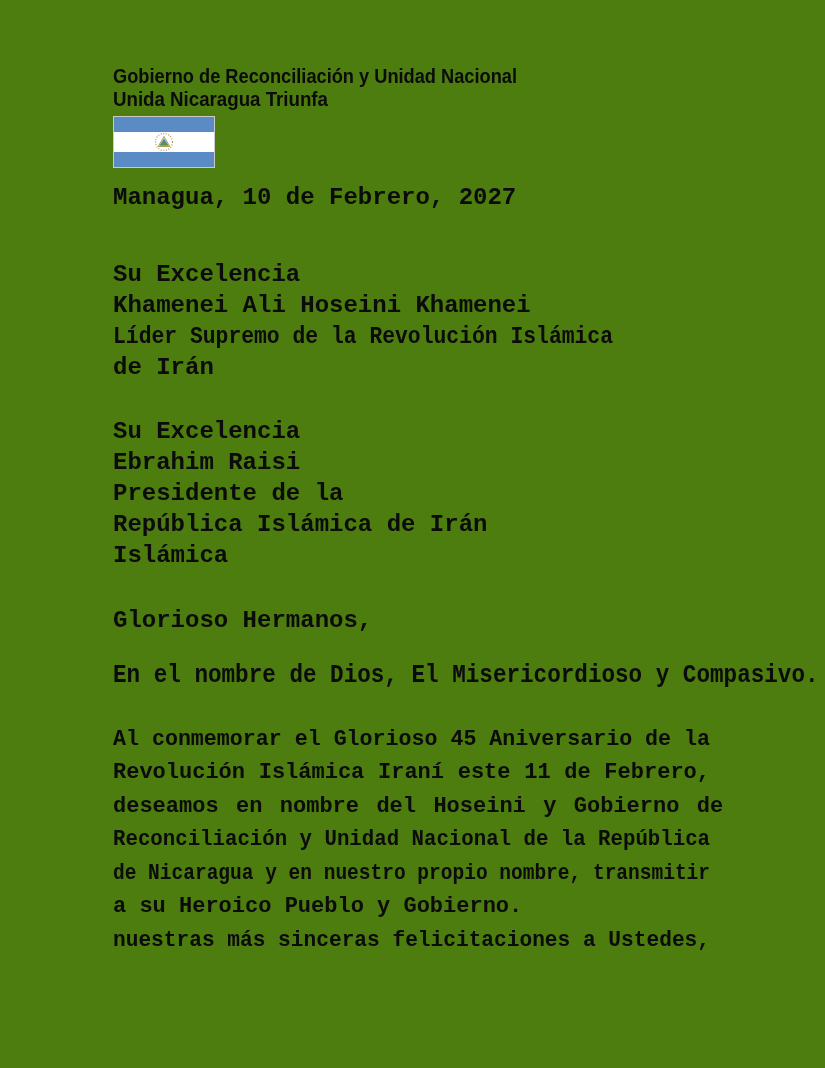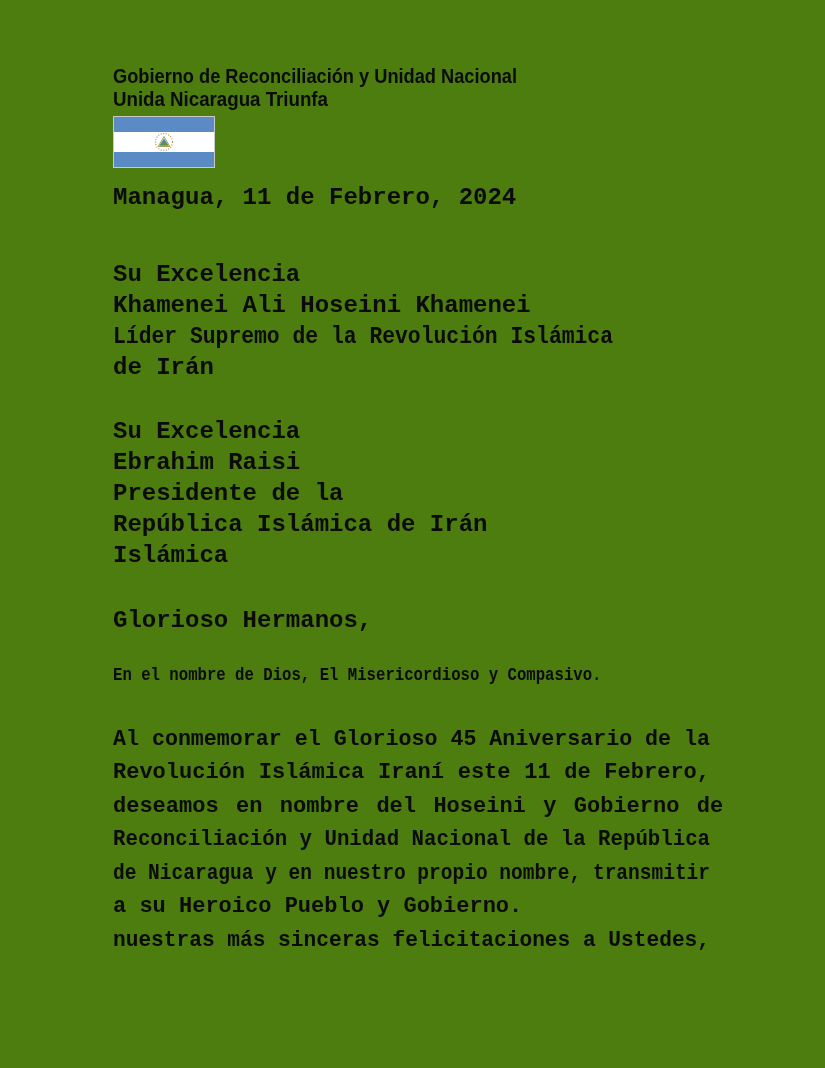--- a/index.html
+++ b/index.html
@@ -32,21 +32,21 @@
     font-weight: bold;
     color: #0b0b0b;
   }
   #date-line   { top: 182px; font-size: 24px; }
   #date-line .line { line-height: 31px; }
   #recipient-1 { top: 259px; font-size: 24px; }
   #recipient-2 { top: 416px; font-size: 24px; }
   #recipient-1 .line, #recipient-2 .line { line-height: 31px; height: 31px; }
   #salutation  { top: 605px; font-size: 24px; }
   #salutation .line { line-height: 31px; }
-  #invocation  { top: 660px; font-size: 18px; width: 597px; }
+  #invocation  { top: 660px; font-size: 26px; width: 597px; }
   #invocation .line { line-height: 31px; }
   #body-paragraph { top: 723px; font-size: 22px; width: 597px; }
   #body-paragraph .line { line-height: 33.45px; height: 33.45px; }
 
   .line { white-space: pre; }
   .line span {
     display: inline-block;
     transform-origin: 0 50%;
     white-space: pre;
   }
@@ -69,21 +69,21 @@
       <g>
         <circle cx="51" cy="26" r="8.5" fill="none" stroke="#ad9a55" stroke-width="1.2" stroke-dasharray="1,1.6"></circle>
         <polygon points="45.2,30.5 56.8,30.5 51,20.5" fill="#f5f2e4" stroke="#ad9a55" stroke-width="1"></polygon>
         <polygon points="46.5,29.6 55.5,29.6 51,22.4" fill="#4e7fc0"></polygon>
         <polygon points="46.8,29.6 55.2,29.6 51,25.2" fill="#4e9b3f"></polygon>
       </g>
     </svg>
   </div>
 
   <div id="date-line" class="block mono">
-    <div class="line"><span>Managua, 11 de Febrero, 2024</span></div>
+    <div class="line"><span>Managua, 10 de Febrero, 2027</span></div>
   </div>
 
   <div id="recipient-1" class="block mono">
     <div class="line"><span>Su Excelencia</span></div>
     <div class="line"><span>Khamenei Ali Hoseini Khamenei</span></div>
     <div class="line"><span style="transform: scaleX(0.89015);">Líder Supremo de la Revolución Islámica</span></div>
     <div class="line"><span>de Irán</span></div>
   </div>
 
   <div id="recipient-2" class="block mono">

